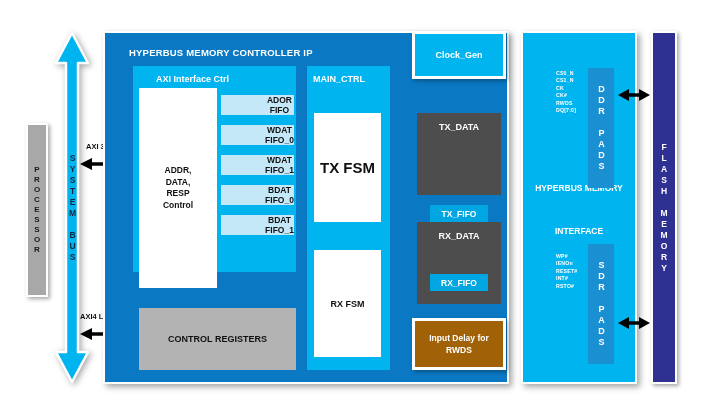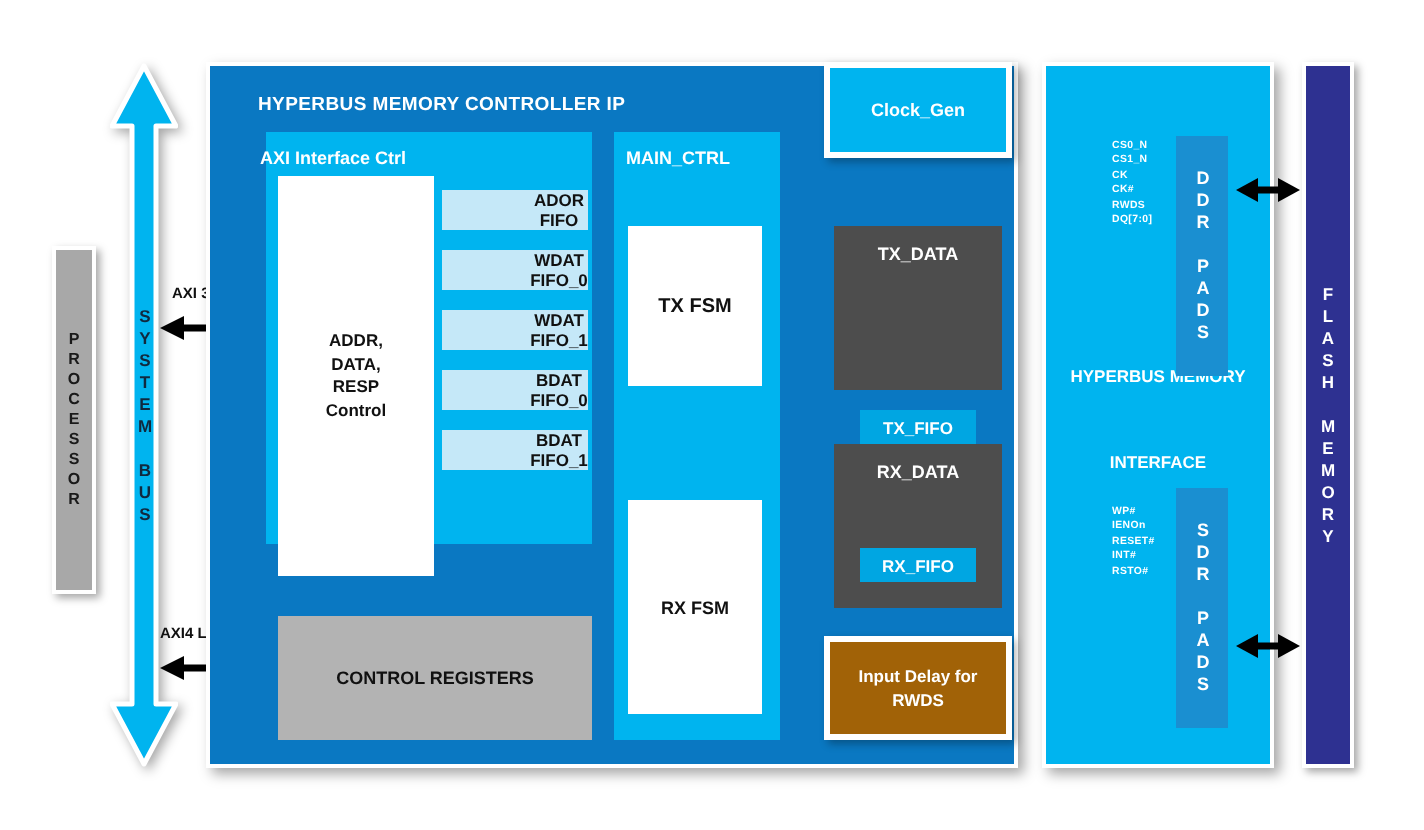--- a/index.html
+++ b/index.html
@@ -57,21 +57,21 @@
     font-size:9.5px;font-weight:bold;color:#ffffff;letter-spacing:.2px;
     display:flex;align-items:center;
   }
 
   
   #axi-panel{
     left:133px;top:66px;width:163px;height:206px;
     background:#00b4ef;
   }
   #axi-panel-title{
-    left:130px;top:72px;width:150px;height:14px;
+    left:156px;top:72px;width:150px;height:14px;
     font-size:9px;font-weight:bold;color:#ffffff;
     display:flex;align-items:center;
   }
   #addr-ctrl{
     left:139px;top:88px;width:78px;height:200px;
     background:#ffffff;
   }
   #addr-ctrl .lbl{
     width:100%;height:100%;
     font-size:8.5px;font-weight:bold;color:#111;line-height:11.5px;
@@ -94,22 +94,22 @@
   #main-ctrl{
     left:307px;top:66px;width:83px;height:304px;
     background:#00b4ef;
   }
   #main-ctrl-title{
     left:313px;top:72px;width:76px;height:14px;
     font-size:9px;font-weight:bold;color:#ffffff;
     display:flex;align-items:center;
   }
   #tx-fsm{
-    left:314px;top:113px;width:67px;height:80px;
-    background:#ffffff;font-size:10px;font-weight:bold;color:#111;
+    left:314px;top:113px;width:67px;height:109px;
+    background:#ffffff;font-size:15px;font-weight:bold;color:#111;
   }
   #rx-fsm{
     left:314px;top:250px;width:67px;height:107px;
     background:#ffffff;font-size:9px;font-weight:bold;color:#111;
   }
 
   
   #clock-gen{
     left:412px;top:31px;width:94px;height:48px;
     background:#00b4ef;border:3px solid #ffffff;

